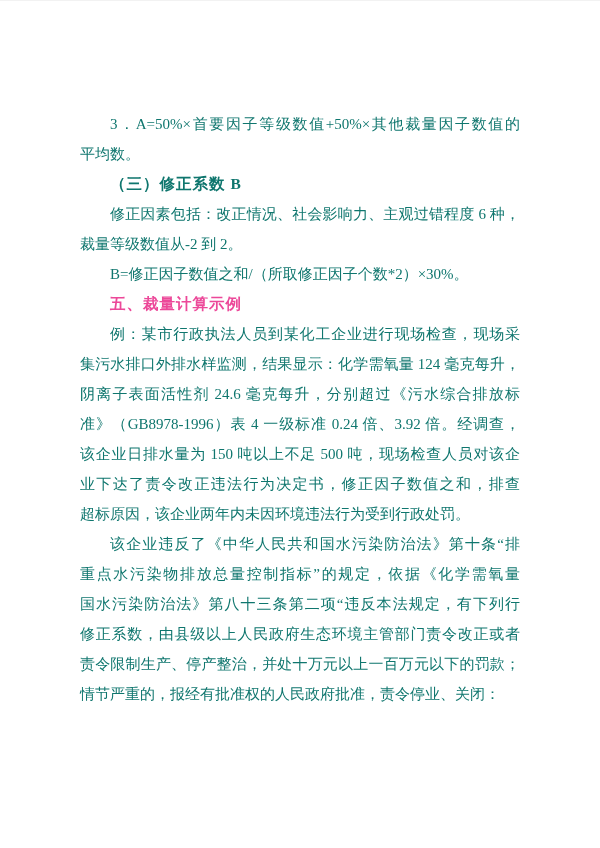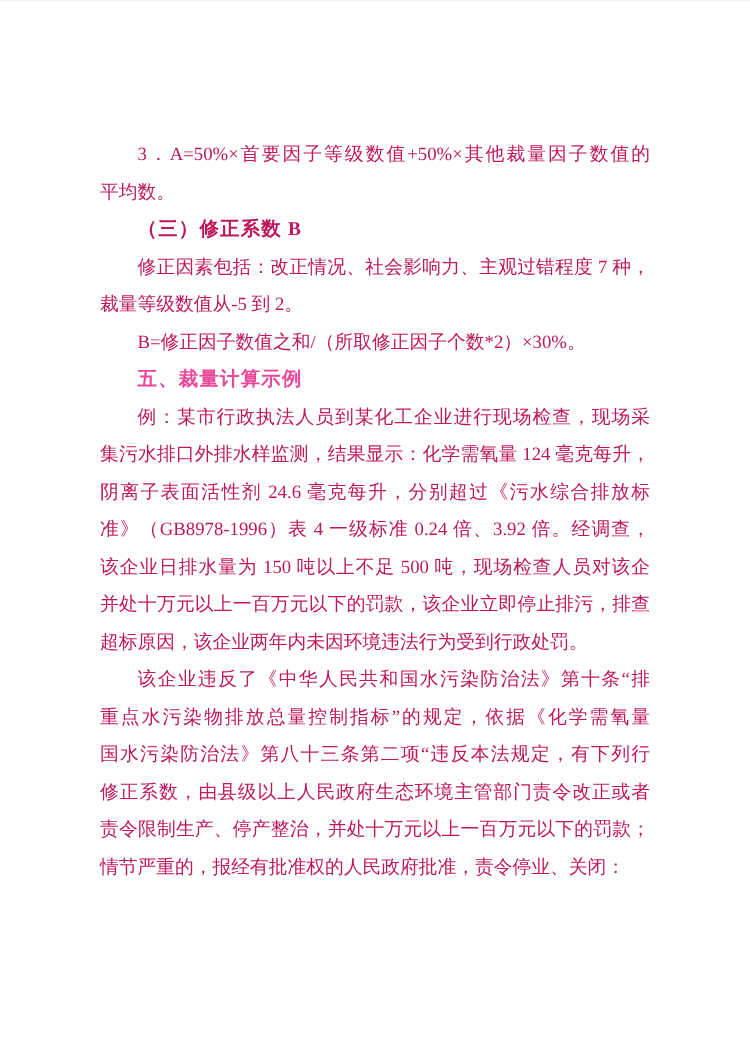--- a/index.html
+++ b/index.html
@@ -19,21 +19,21 @@
   .doc-body {
     position: absolute;
     left: 80px;
     top: 108px;
     width: 440px;
   }
   .line {
     font-family: "Liberation Serif", "DejaVu Serif", serif;
     font-size: 15px;
     line-height: 30px;
-    color: #be185d;
+    color: #0f766e;
     text-align: justify;
     text-align-last: left;
   }
   .line.fill {
     text-align-last: justify;
   }
   .line.indent {
     padding-left: 30px;
   }
   .block.heading-kai .line {
@@ -56,36 +56,36 @@
 <div class="page">
   <div class="doc-body">
       <div class="block body">
         <div class="line indent fill">3．A=50%×首要因子等级数值+50%×其他裁量因子数值的</div>
         <div class="line">平均数。</div>
       </div>
       <div class="block heading-kai">
         <div class="line indent">（三）修正系数 B</div>
       </div>
       <div class="block body">
-        <div class="line indent fill">修正因素包括：改正情况、社会影响力、主观过错程度 7 种，</div>
-        <div class="line">裁量等级数值从-5 到 2。</div>
+        <div class="line indent fill">修正因素包括：改正情况、社会影响力、主观过错程度 6 种，</div>
+        <div class="line">裁量等级数值从-2 到 2。</div>
       </div>
       <div class="block body">
         <div class="line indent">B=修正因子数值之和/（所取修正因子个数*2）×30%。</div>
       </div>
       <div class="block heading-hei">
         <div class="line indent">五、裁量计算示例</div>
       </div>
       <div class="block body">
         <div class="line indent fill">例：某市行政执法人员到某化工企业进行现场检查，现场采</div>
         <div class="line fill">集污水排口外排水样监测，结果显示：化学需氧量 124 毫克每升，</div>
         <div class="line fill">阴离子表面活性剂 24.6 毫克每升，分别超过《污水综合排放标</div>
         <div class="line fill">准》（GB8978-1996）表 4 一级标准 0.24 倍、3.92 倍。经调查，</div>
         <div class="line fill">该企业日排水量为 150 吨以上不足 500 吨，现场检查人员对该企</div>
-        <div class="line fill">并处十万元以上一百万元以下的罚款，该企业立即停止排污，排查</div>
+        <div class="line fill">业下达了责令改正违法行为决定书，修正因子数值之和，排查</div>
         <div class="line">超标原因，该企业两年内未因环境违法行为受到行政处罚。</div>
       </div>
       <div class="block body">
         <div class="line indent fill">该企业违反了《中华人民共和国水污染防治法》第十条“排</div>
         <div class="line fill">重点水污染物排放总量控制指标”的规定，依据《化学需氧量</div>
         <div class="line fill">国水污染防治法》第八十三条第二项“违反本法规定，有下列行</div>
         <div class="line fill">修正系数，由县级以上人民政府生态环境主管部门责令改正或者</div>
         <div class="line fill">责令限制生产、停产整治，并处十万元以上一百万元以下的罚款；</div>
         <div class="line">情节严重的，报经有批准权的人民政府批准，责令停业、关闭：</div>
       </div>

